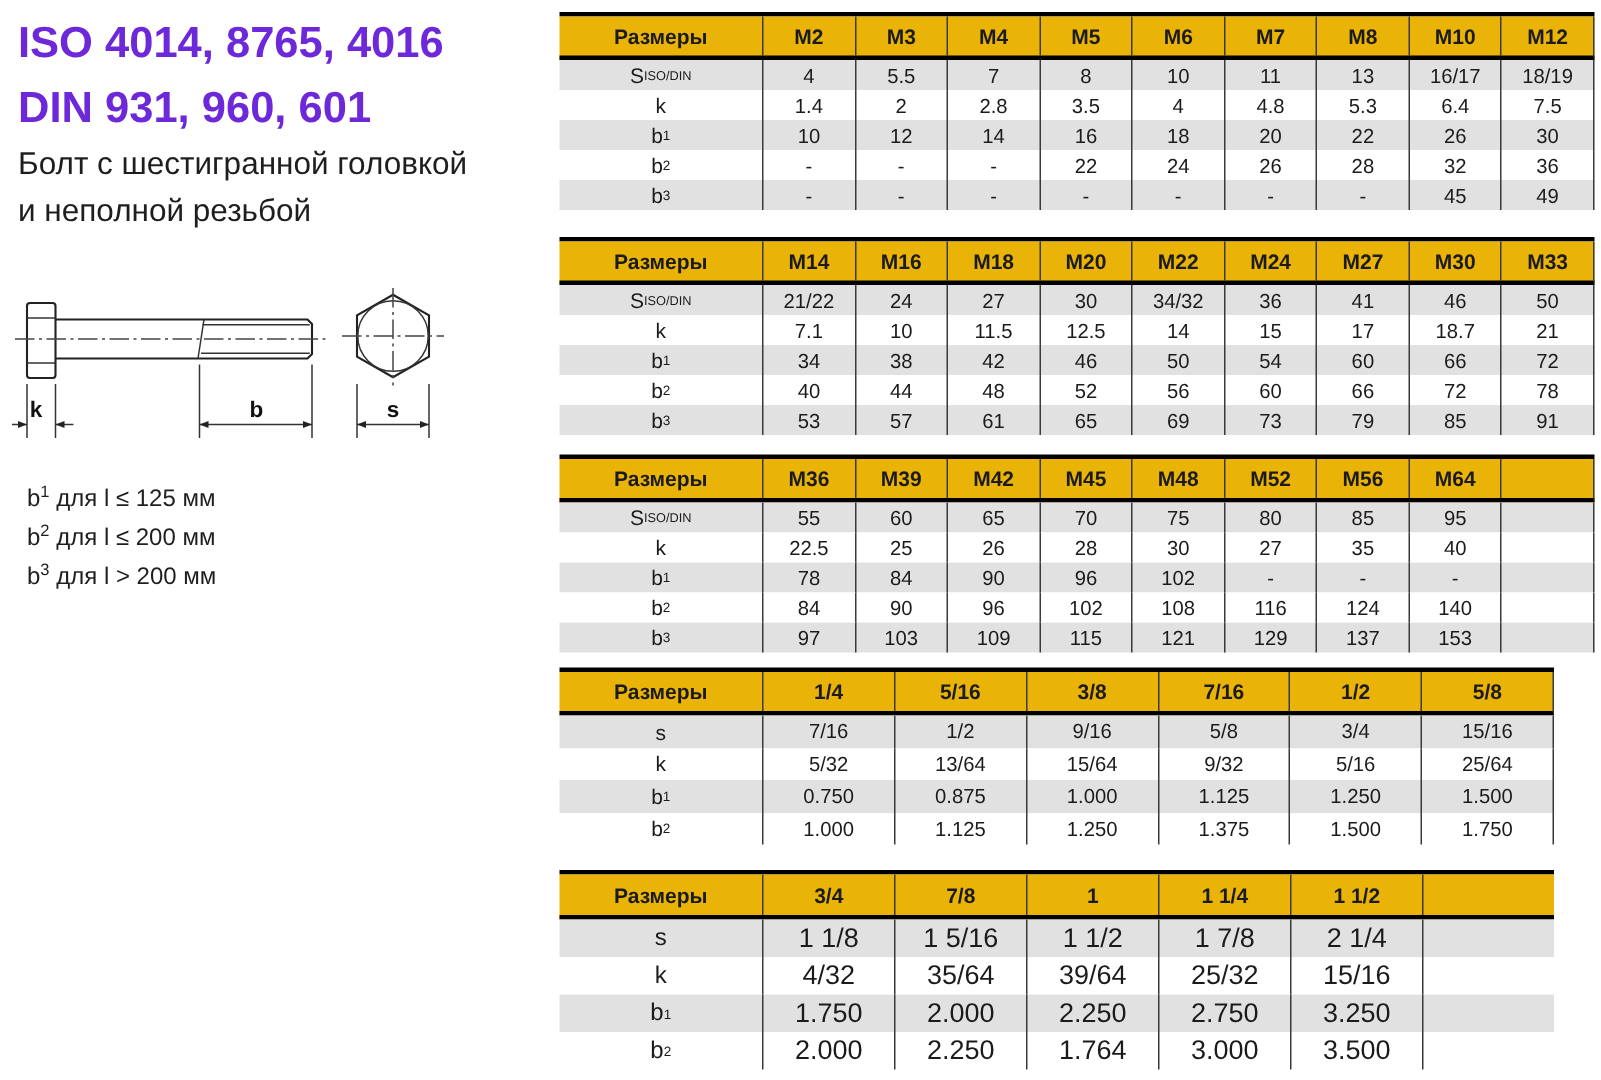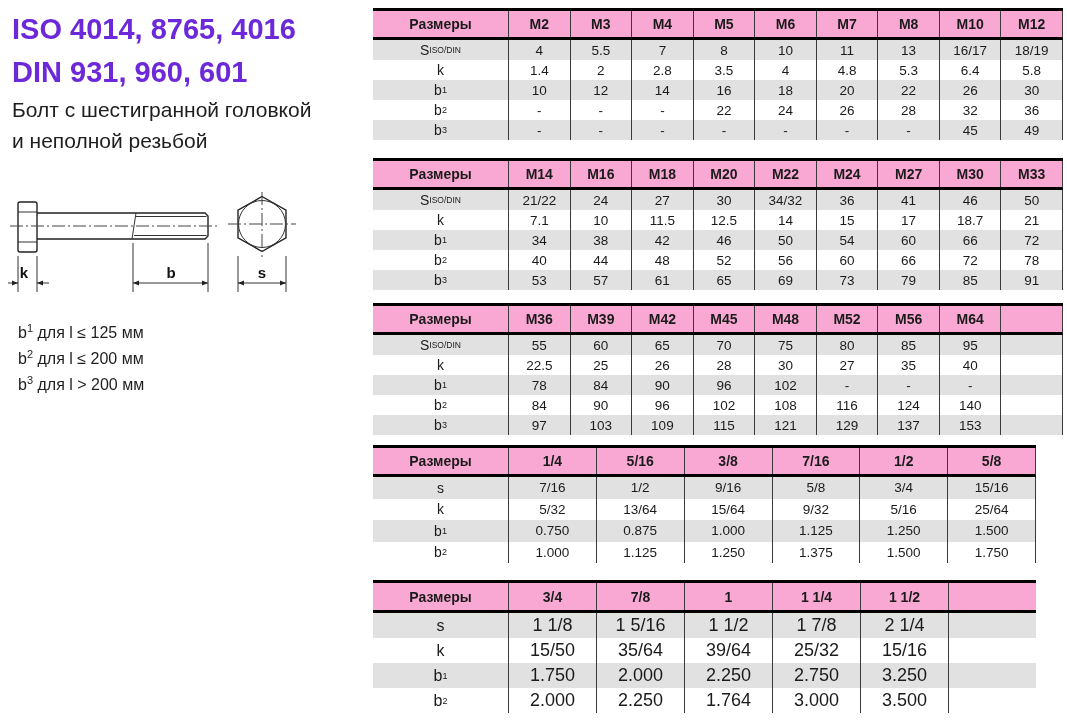--- a/index.html
+++ b/index.html
@@ -15,21 +15,21 @@
   .legend sup { font-size:11px; }
   .drawing { position:absolute; left:8px; top:190px; }
 
   
   .tbl { position:absolute; left:373px; border-top:3px solid #000; }
   .t1,.t2,.t3 { width:690px; }
   .t4,.t5 { width:663px; }
   .t1{top:8px} .t2{top:158px} .t3{top:303px} .t4{top:445px} .t5{top:580px}
 
   .tr { display:grid; }
-  .tr.head { background:#f9a8d4; border-bottom:3px solid #000; font-weight:700; }
+  .tr.head { background:#eab308; border-bottom:3px solid #000; font-weight:700; }
   .tr.gray { background:#e1e1e1; }
   .tr.white { background:#ffffff; }
 
   .t1 .tr.head,.t2 .tr.head,.t3 .tr.head,.t4 .tr.head { height:26px; }
   .t5 .tr.head { height:27px; }
   .t1 .body .tr,.t2 .body .tr,.t3 .body .tr { height:20px; }
   .t4 .body .tr { height:21.5px; }
   .t5 .body .tr { height:25px; }
 
   .td { display:flex; align-items:center; justify-content:center;
@@ -151,21 +151,21 @@
       <div class="tr white" style="grid-template-columns: 135px repeat(9, 1fr);">
         <div class="td lbl">k</div>
         <div class="td">1.4</div>
         <div class="td">2</div>
         <div class="td">2.8</div>
         <div class="td">3.5</div>
         <div class="td">4</div>
         <div class="td">4.8</div>
         <div class="td">5.3</div>
         <div class="td">6.4</div>
-        <div class="td">5.8</div>
+        <div class="td">7.5</div>
       </div>
       <div class="tr gray" style="grid-template-columns: 135px repeat(9, 1fr);">
         <div class="td lbl">b<sup>1</sup></div>
         <div class="td">10</div>
         <div class="td">12</div>
         <div class="td">14</div>
         <div class="td">16</div>
         <div class="td">18</div>
         <div class="td">20</div>
         <div class="td">22</div>
@@ -414,21 +414,21 @@
         <div class="td lbl">s</div>
         <div class="td">1 1/8</div>
         <div class="td">1 5/16</div>
         <div class="td">1 1/2</div>
         <div class="td">1 7/8</div>
         <div class="td">2 1/4</div>
         <div class="td"></div>
       </div>
       <div class="tr white" style="grid-template-columns: 135px repeat(6, 1fr);">
         <div class="td lbl">k</div>
-        <div class="td">15/50</div>
+        <div class="td">4/32</div>
         <div class="td">35/64</div>
         <div class="td">39/64</div>
         <div class="td">25/32</div>
         <div class="td">15/16</div>
         <div class="td"></div>
       </div>
       <div class="tr gray" style="grid-template-columns: 135px repeat(6, 1fr);">
         <div class="td lbl">b<sup>1</sup></div>
         <div class="td">1.750</div>
         <div class="td">2.000</div>

